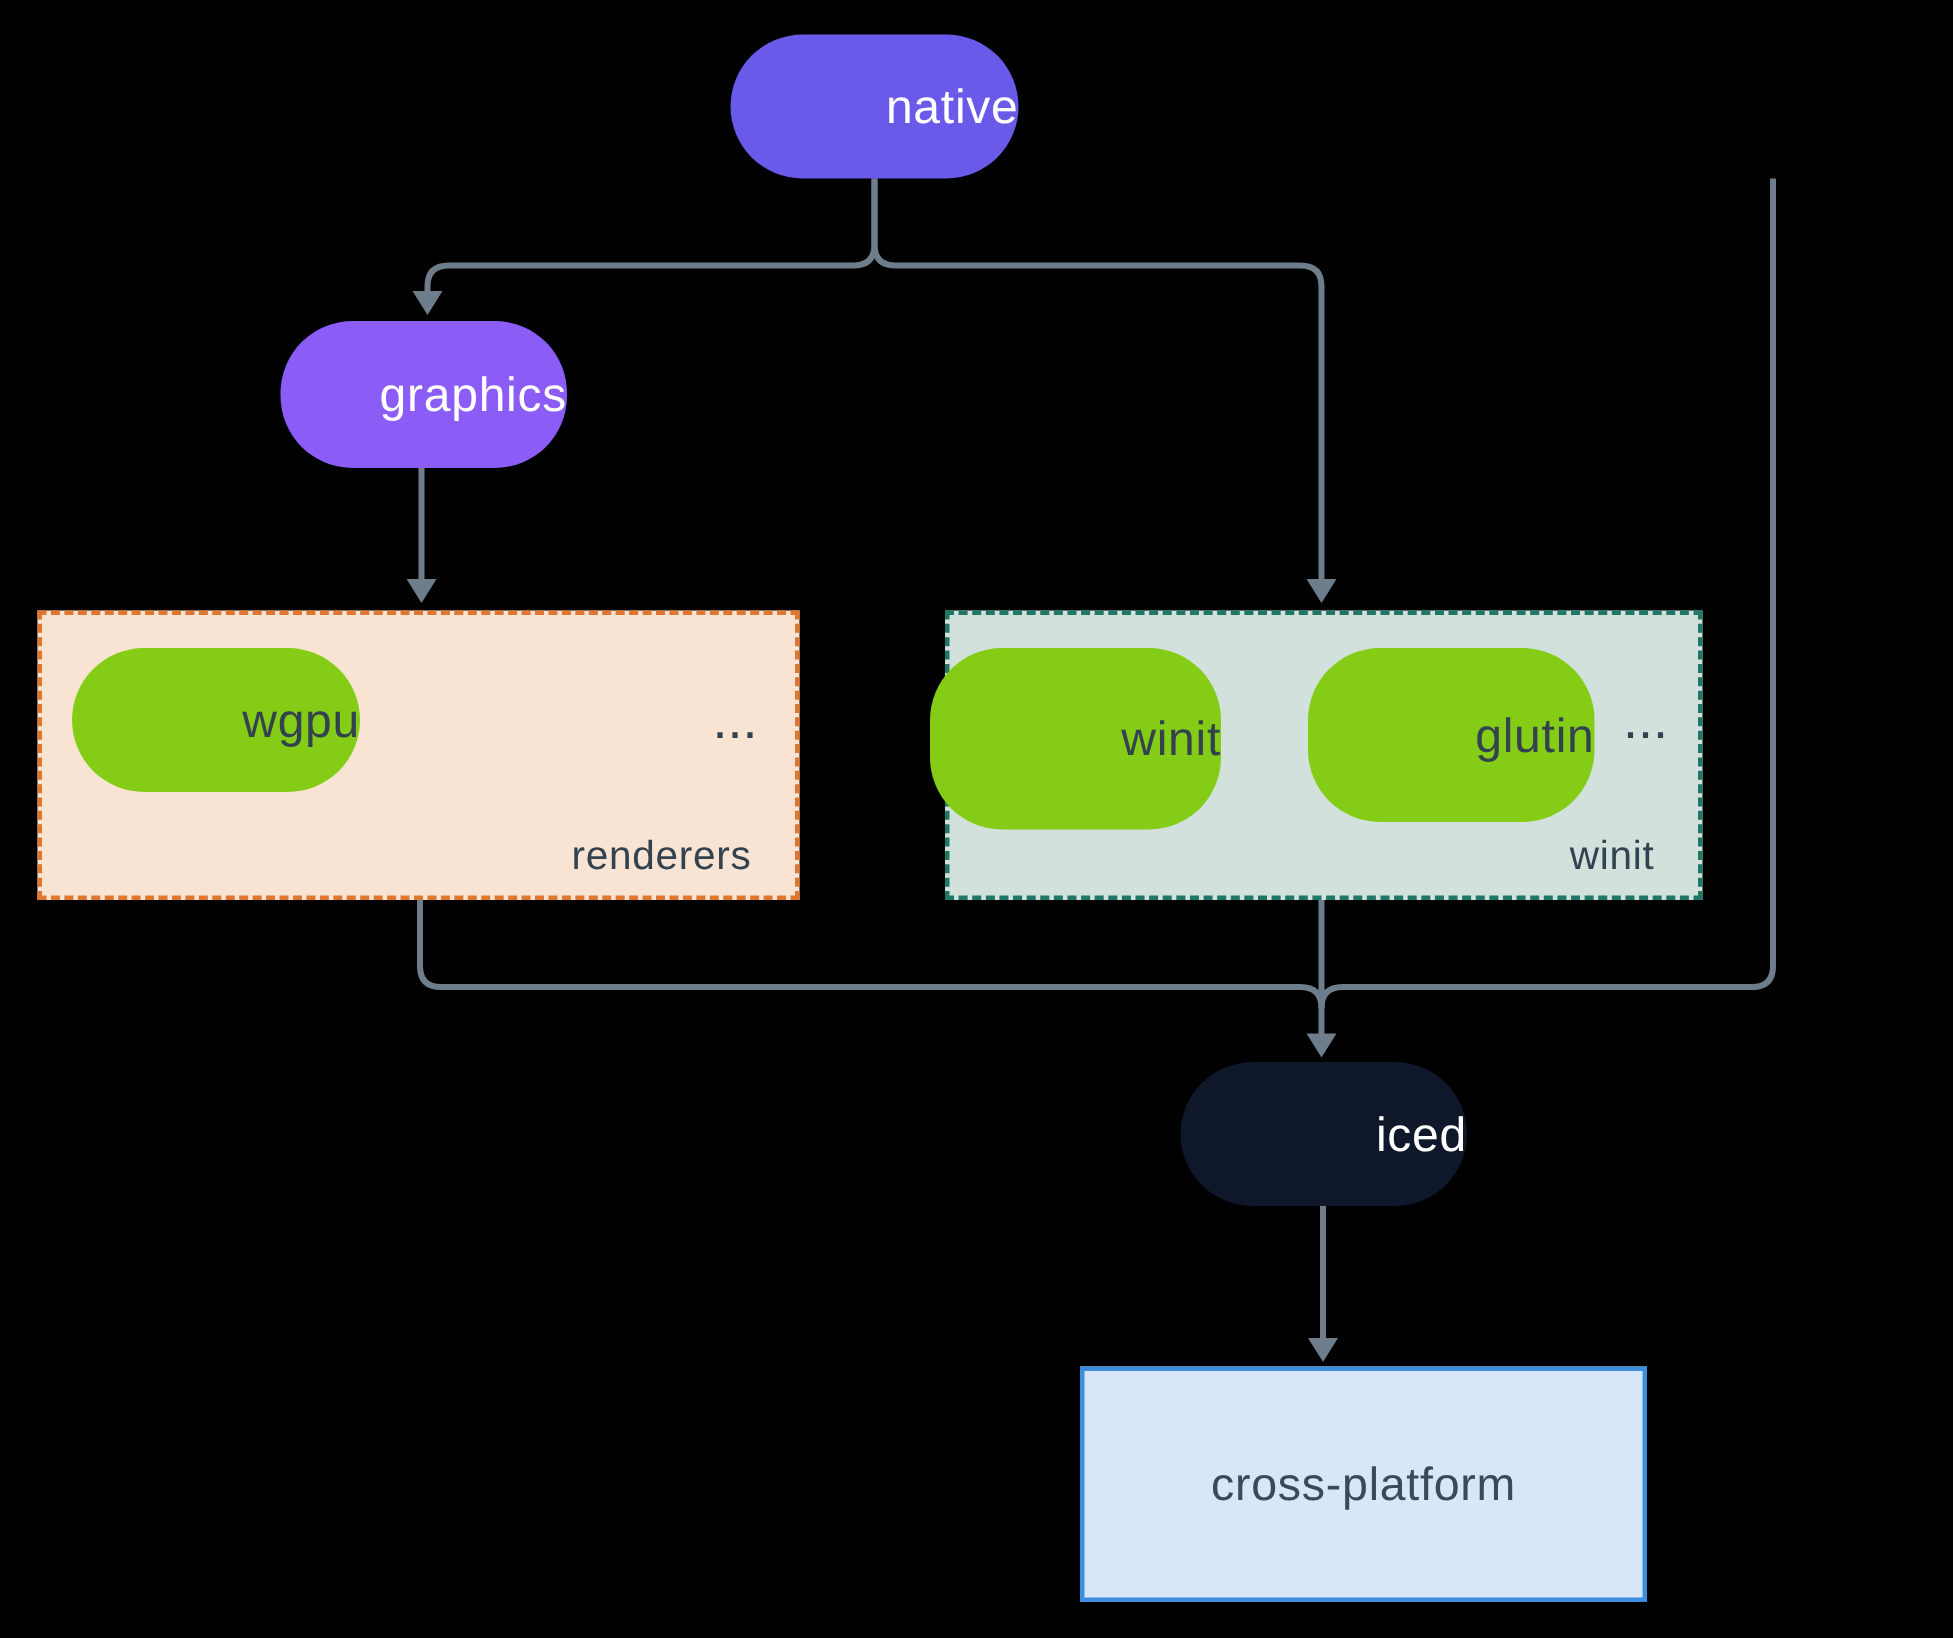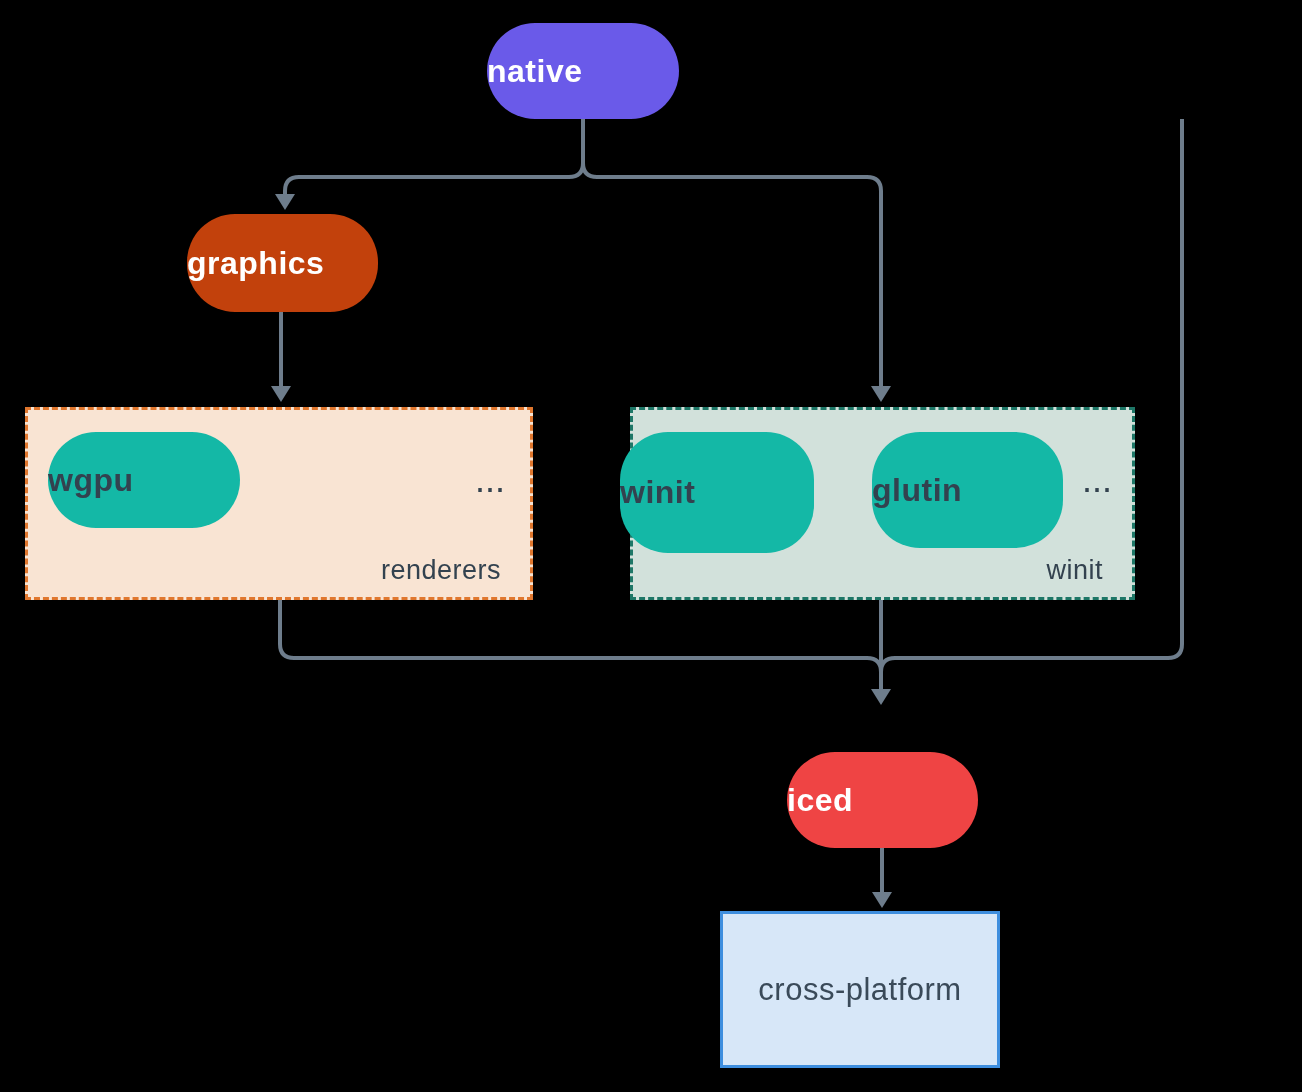--- a/index.html
+++ b/index.html
@@ -20,30 +20,30 @@
     left: 0; top: 0;
     width: 1302px;
     height: 1092px;
     z-index: 1;
   }
   .pill {
     position: absolute;
     z-index: 2;
     display: flex;
     align-items: center;
-    justify-content: flex-start;
+    justify-content: flex-end;
     border-radius: 48px;
     font-size: 32px;
-    font-weight: 700;
+    font-weight: 400;
     letter-spacing: 0.5px;
   }
   .pill-purple { background: #6A5AE9; color: #FFFFFF; }
-  .pill-orange { background: #c2410c; color: #FFFFFF; }
-  .pill-blue   { background: #ef4444; color: #FFFFFF; margin-top: 44px; }
-  .pill-white  { background: #14b8a6; color: #33424F; }
+  .pill-orange { background: #8b5cf6; color: #FFFFFF; }
+  .pill-blue   { background: #0f172a; color: #FFFFFF; }
+  .pill-white  { background: #84cc16; color: #33424F; }
 
   .group-box {
     position: absolute;
     z-index: 2;
     box-sizing: border-box;
   }
   .group-renderers {
     background: #F9E4D3;
     border: 3px dashed #E0772E;
   }
@@ -93,21 +93,21 @@
   .box-shells    { left: 630px; top: 407px; width: 505px; height: 193px; }
 
   .pill-wgpu   { left: 48px;  top: 432px; width: 192px; height: 96px; }
   .pill-glow   { left: 263px; top: 432px; width: 194px; height: 96px; }
   .pill-winit  { left: 620px; top: 432px; width: 194px; height: 121px; }
   .pill-glutin { left: 872px; top: 432px; width: 191px; height: 116px; }
 
   .dots-renderers { left: 475px;  top: 462px; }
   .dots-shells    { left: 1082px; top: 462px; }
 
-  .node-app { left: 720px; top: 911px; width: 280px; height: 157px; }
+  .node-app { left: 720px; top: 911px; width: 378px; height: 157px; }
 </style>
 </head>
 <body>
 
 <div class="canvas">
 
   <svg class="edges" viewBox="0 0 1302 1092" xmlns="http://www.w3.org/2000/svg">
     <g stroke="#6E7D8C" stroke-width="4" fill="none">
 
       <path d="M 583 119 L 583 163 Q 583 177 569 177 L 299 177 Q 285 177 285 191 L 285 196"></path>

